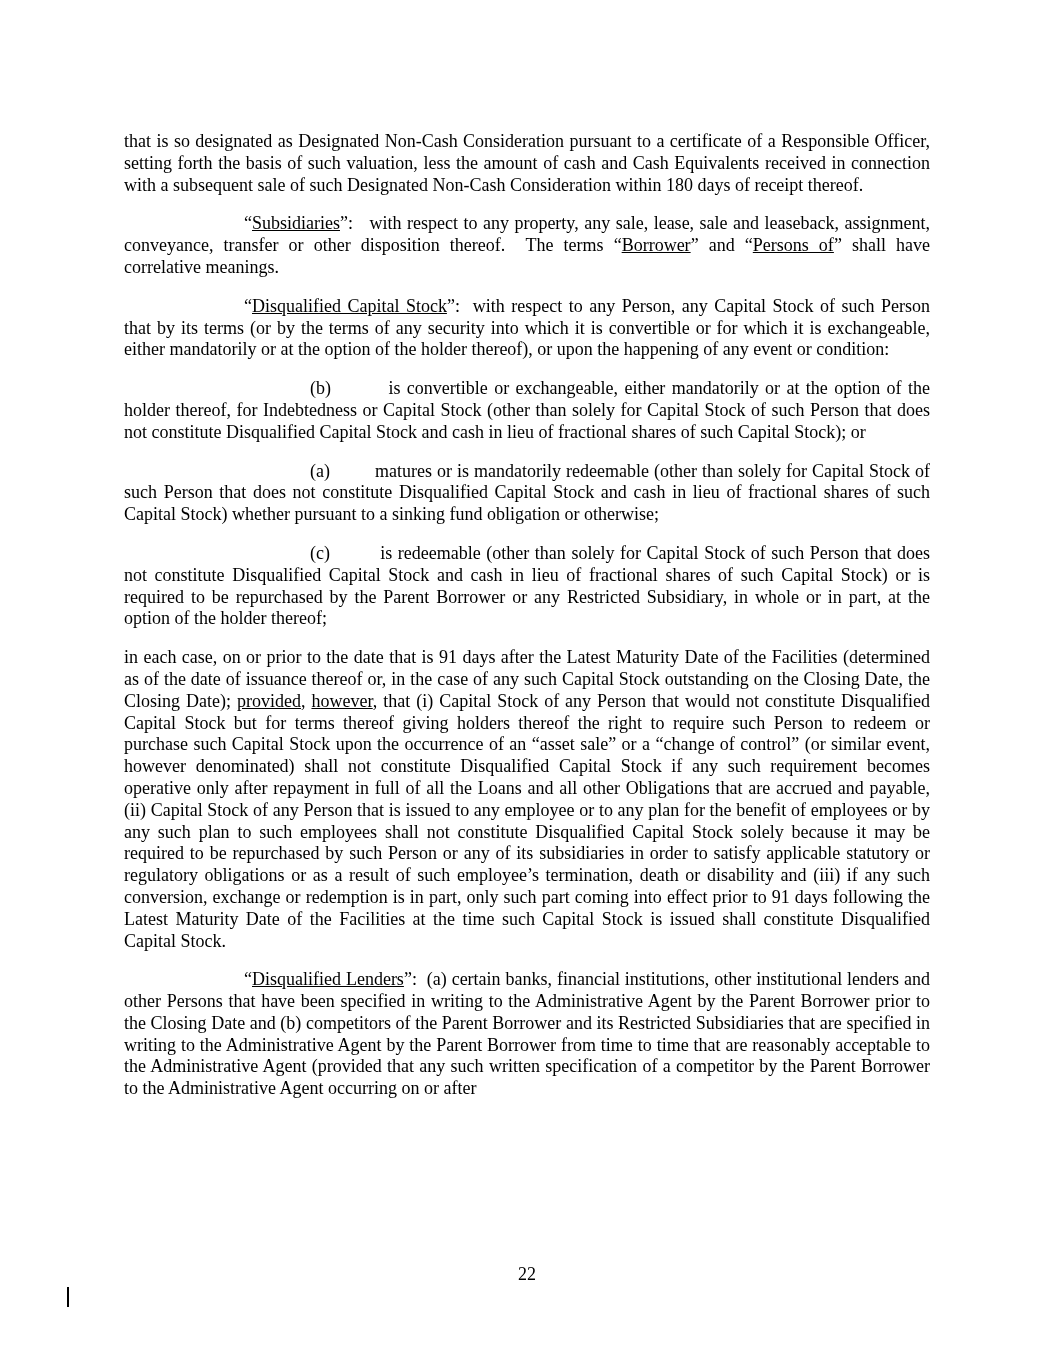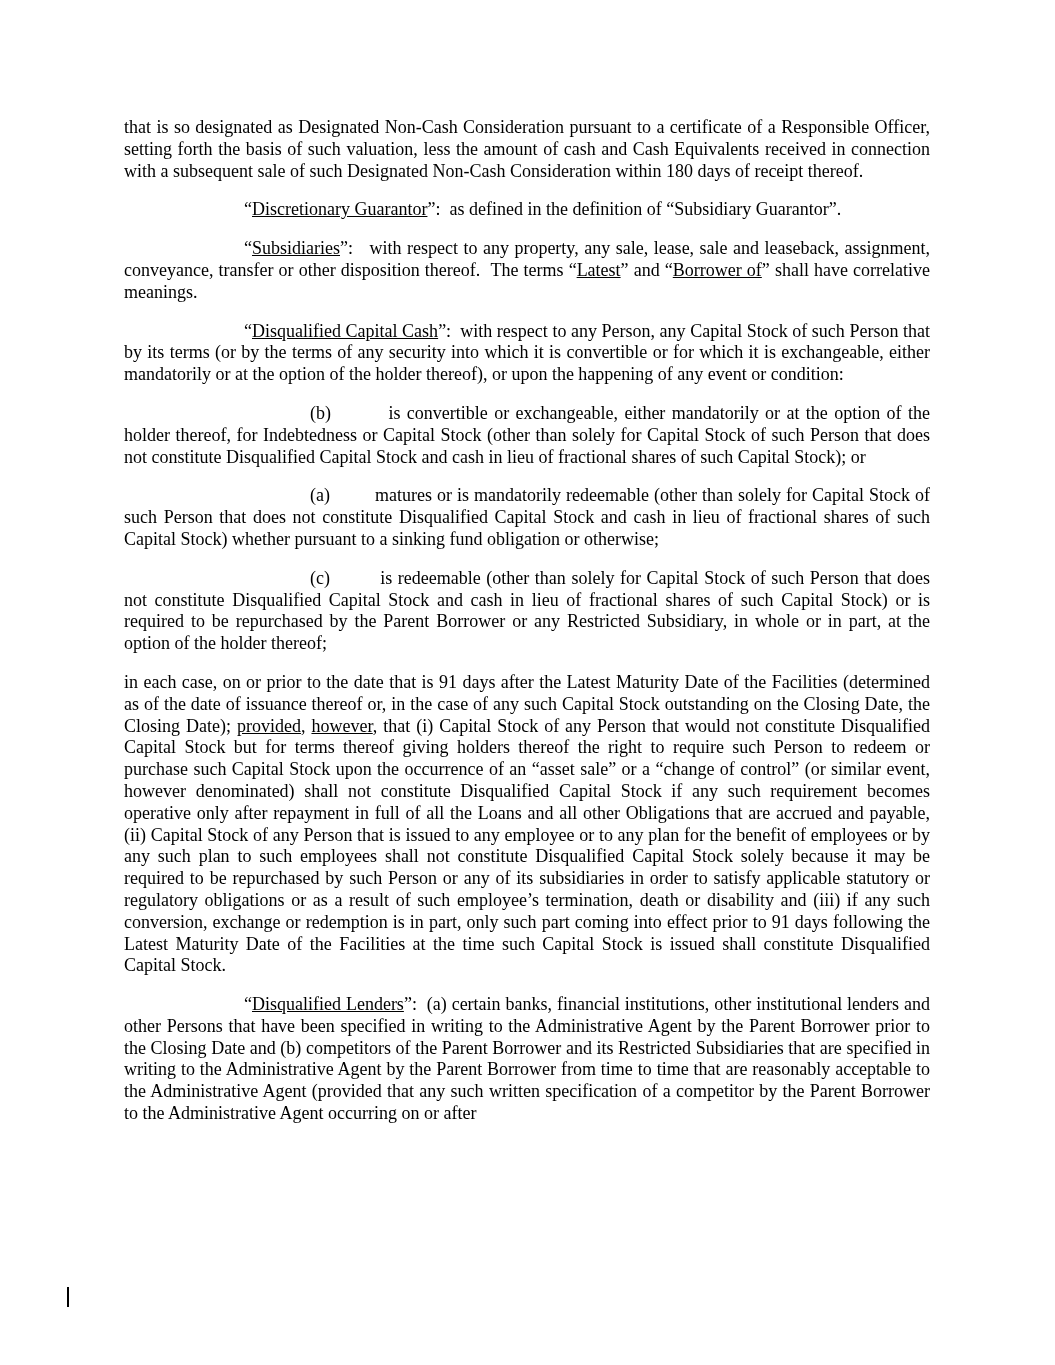--- a/index.html
+++ b/index.html
@@ -15,21 +15,21 @@
   }
   .content {
     position: absolute;
     left: 124px;
     top: 117px;
     width: 806px;
     text-align: justify;
     font-size: 18px;
     line-height: 21.8px;
   }
-  .content p { margin: 0 0 17px 0; }
+  .content p { margin: 14px 0 17px 0; }
   p.body { text-indent: 0; }
   p.definition { text-indent: 120px; }
   p.clause { text-indent: 186px; }
   .u { text-decoration: underline; }
   .footer {
     position: absolute;
     top: 1263px;
     left: 124px;
     width: 806px;
     text-align: center;
@@ -44,23 +44,23 @@
     height: 20px;
     background: #000000;
   }
 </style>
 </head>
 <body>
 
 <div class="page">
   <div class="content">
     <p class="body"><span>that is so designated as Designated Non-Cash Consideration pursuant to a certificate of a Responsible Officer, setting forth the basis of such valuation, less the amount of cash and Cash Equivalents received in connection with a subsequent sale of such Designated Non-Cash Consideration within 180 days of receipt thereof.</span></p>
-    <p class="definition"><span>“</span><span class="u">Discretionary Guarantor</span><span>”: &nbsp;as defined in the definition of “Subsidiary Guarantor”.</span></p>
-    <p class="definition"><span>“</span><span class="u">Subsidiaries</span><span>”: &nbsp; with respect to any property, any sale, lease, sale and leaseback, assignment, conveyance, transfer or other disposition thereof. &nbsp;The terms “</span><span class="u">Latest</span><span>” and “</span><span class="u">Borrower of</span><span>” shall have correlative meanings.</span></p>
-    <p class="definition"><span>“</span><span class="u">Disqualified Capital Cash</span><span>”: &nbsp;with respect to any Person, any Capital Stock of such Person that by its terms (or by the terms of any security into which it is convertible or for which it is exchangeable, either mandatorily or at the option of the holder thereof), or upon the happening of any event or condition:</span></p>
+    <p class="definition"><span>“</span><span class="u">Subsidiaries</span><span>”: &nbsp; with respect to any property, any sale, lease, sale and leaseback, assignment, conveyance, transfer or other disposition thereof. &nbsp;The terms “</span><span class="u">Borrower</span><span>” and “</span><span class="u">Persons of</span><span>” shall have correlative meanings.</span></p>
+    <p class="definition"><span>“</span><span class="u">Disqualified Capital Stock</span><span>”: &nbsp;with respect to any Person, any Capital Stock of such Person that by its terms (or by the terms of any security into which it is convertible or for which it is exchangeable, either mandatorily or at the option of the holder thereof), or upon the happening of any event or condition:</span></p>
     <p class="clause"><span>(b)&nbsp;&nbsp;&nbsp;&nbsp;&nbsp;&nbsp;&nbsp;&nbsp; is convertible or exchangeable, either mandatorily or at the option of the holder thereof, for Indebtedness or Capital Stock (other than solely for Capital Stock of such Person that does not constitute Disqualified Capital Stock and cash in lieu of fractional shares of such Capital Stock); or</span></p>
     <p class="clause"><span>(a)&nbsp;&nbsp;&nbsp;&nbsp;&nbsp;&nbsp;&nbsp;&nbsp; matures or is mandatorily redeemable (other than solely for Capital Stock of such Person that does not constitute Disqualified Capital Stock and cash in lieu of fractional shares of such Capital Stock) whether pursuant to a sinking fund obligation or otherwise;</span></p>
     <p class="clause"><span>(c)&nbsp;&nbsp;&nbsp;&nbsp;&nbsp;&nbsp;&nbsp;&nbsp; is redeemable (other than solely for Capital Stock of such Person that does not constitute Disqualified Capital Stock and cash in lieu of fractional shares of such Capital Stock) or is required to be repurchased by the Parent Borrower or any Restricted Subsidiary, in whole or in part, at the option of the holder thereof;</span></p>
     <p class="body"><span>in each case, on or prior to the date that is 91 days after the Latest Maturity Date of the Facilities (determined as of the date of issuance thereof or, in the case of any such Capital Stock outstanding on the Closing Date, the Closing Date); </span><span class="u">provided</span><span>, </span><span class="u">however</span><span>, that (i) Capital Stock of any Person that would not constitute Disqualified Capital Stock but for terms thereof giving holders thereof the right to require such Person to redeem or purchase such Capital Stock upon the occurrence of an “asset sale” or a “change of control” (or similar event, however denominated) shall not constitute Disqualified Capital Stock if any such requirement becomes operative only after repayment in full of all the Loans and all other Obligations that are accrued and payable, (ii) Capital Stock of any Person that is issued to any employee or to any plan for the benefit of employees or by any such plan to such employees shall not constitute Disqualified Capital Stock solely because it may be required to be repurchased by such Person or any of its subsidiaries in order to satisfy applicable statutory or regulatory obligations or as a result of such employee’s termination, death or disability and (iii) if any such conversion, exchange or redemption is in part, only such part coming into effect prior to 91 days following the Latest Maturity Date of the Facilities at the time such Capital Stock is issued shall constitute Disqualified Capital Stock.</span></p>
     <p class="definition"><span>“</span><span class="u">Disqualified Lenders</span><span>”: &nbsp;(a) certain banks, financial institutions, other institutional lenders and other Persons that have been specified in writing to the Administrative Agent by the Parent Borrower prior to the Closing Date and (b) competitors of the Parent Borrower and its Restricted Subsidiaries that are specified in writing to the Administrative Agent by the Parent Borrower from time to time that are reasonably acceptable to the Administrative Agent (provided that any such written specification of a competitor by the Parent Borrower to the Administrative Agent occurring on or after</span></p>
   </div>
+  <div class="footer">22</div>
   <div class="change-bar"></div>
 </div>
 
 </body></html>

